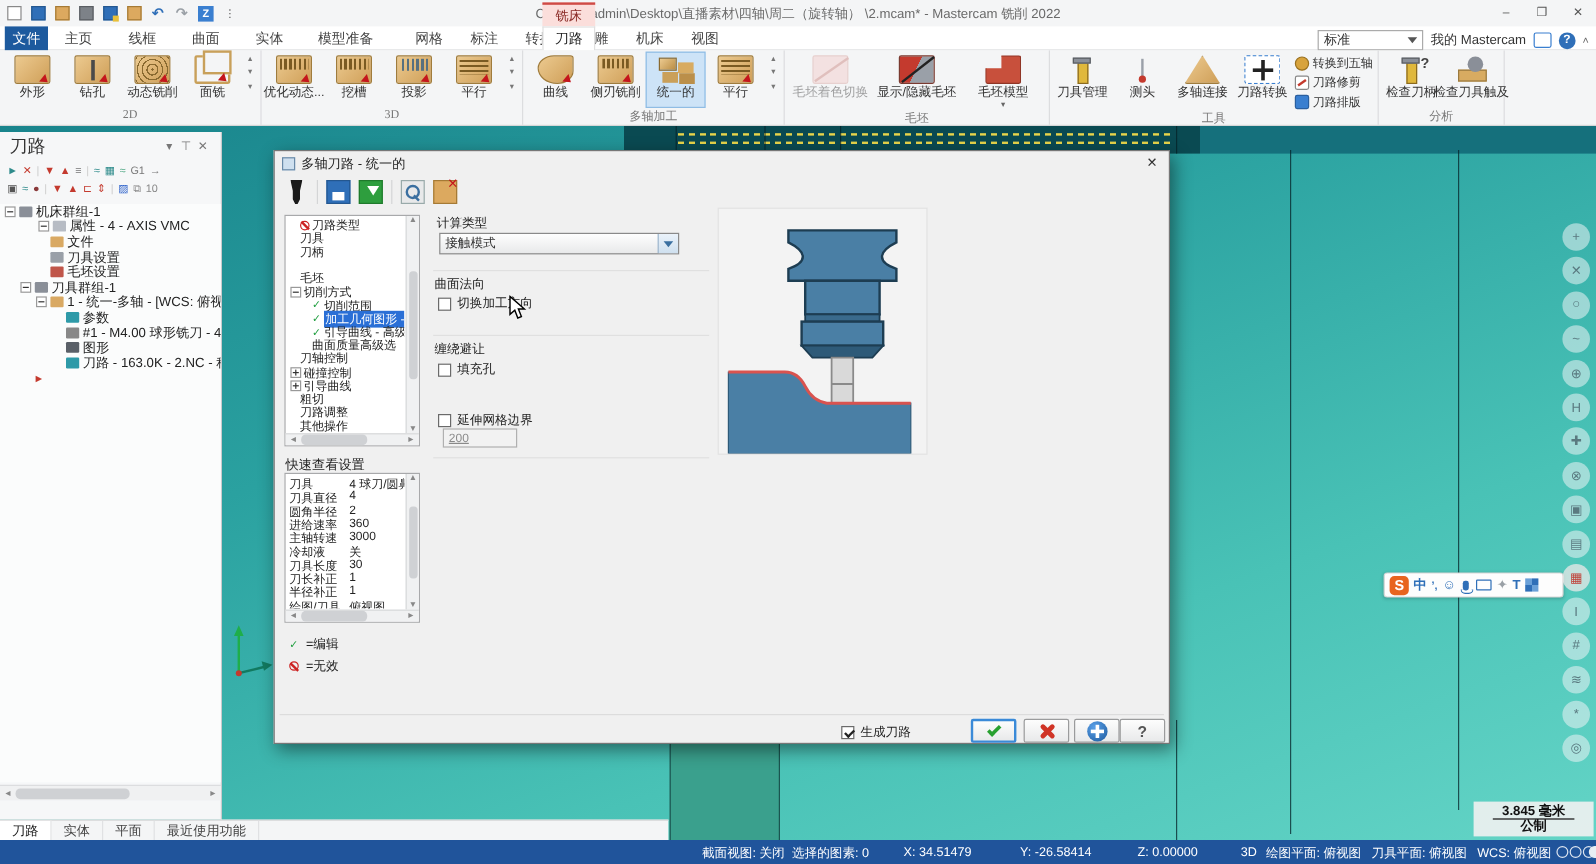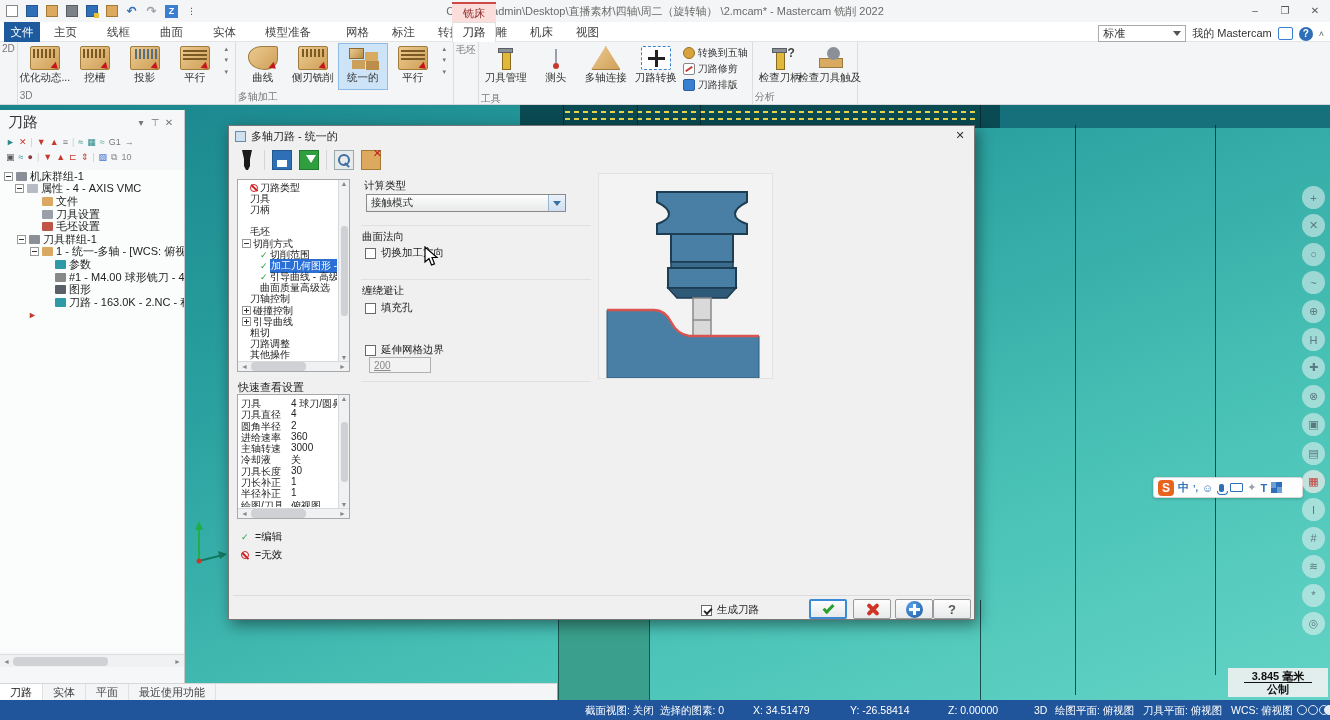--- a/index.html
+++ b/index.html
@@ -45,21 +45,21 @@
   .collapse { color:#666; font-size:9px; }
 
   
   #ribbon { position:absolute; left:0; top:42px; width:1330px; height:63px; background:#f4f5f6; border-bottom:1px solid #d6d7d8; display:flex; }
   .rib-group { position:relative; border-right:1px solid #dcdddf; display:flex; flex-direction:column; padding:1px 2px 0 2px; }
   .rib-btns { display:flex; flex:1; align-items:stretch; }
   .rib-btn { width:50px; display:flex; flex-direction:column; align-items:center; justify-content:flex-start; padding-top:2px; border:1px solid transparent; }
   .rib-btn.selected { background:#cde3f7; border:1px solid #8fbce4; }
   .rib-btn.disabled { opacity:.45; }
   .rib-lbl { font-size:10.5px; color:#333; text-align:center; line-height:11px; margin-top:2px; white-space:nowrap; }
-  .rib-glabel { height:14px; font-size:10px; color:#777; }
+  .rib-glabel { height:14px; text-align:center; font-size:10px; color:#777;font-family:Liberation Serif, serif; }
   .rib-spin { width:13px; display:flex; flex-direction:column; justify-content:space-around; align-items:center; color:#777; font-size:7px; padding-bottom:12px; }
   .rib-smalls { display:flex; flex-direction:column; justify-content:flex-start; gap:2px; padding:3px 2px 0 2px; }
   .rib-small { display:flex; align-items:center; gap:3px; font-size:10px; color:#333; white-space:nowrap; }
   .rsi { width:12px; height:12px; border-radius:2px; }
   .rsi-five { background:#d8a33c; border:1px solid #9a7120; border-radius:50%; }
   .rsi-trim { background:#fff; border:1px solid #888; position:relative; }
   .rsi-trim::after { content:""; position:absolute; left:1px; top:4px; width:8px; height:2px; background:#c43a2e; transform:rotate(-35deg); }
   .rsi-nest { background:#3a7fd0; border:1px solid #2a5f9f; }
 
   
@@ -296,75 +296,113 @@
       <span class="tri-down"></span>
     </div>
     <span id="mymc">我的 Mastercam</span>
     <span class="mini-ico"></span>
     <span class="help-circ">?</span>
     <span class="collapse">˄</span>
   </div>
 
   <div id="ribbon">
       <div class="rib-group">
-        <div class="rib-glabel">2D</div>
-      </div>
-      <div class="rib-group">
         <div class="rib-btns">
           <div class="rib-btn">
-            <div class="ri ri-opti-dynamic"></div>
-            <div class="rib-lbl">优化动态...</div>
-          </div>
-          <div class="rib-btn">
-            <div class="ri ri-pocket"></div>
-            <div class="rib-lbl">挖槽</div>
-          </div>
-          <div class="rib-btn">
-            <div class="ri ri-project"></div>
-            <div class="rib-lbl">投影</div>
-          </div>
-          <div class="rib-btn">
-            <div class="ri ri-parallel"></div>
-            <div class="rib-lbl">平行</div>
+            <div class="ri ri-contour"></div>
+            <div class="rib-lbl">外形</div>
+          </div>
+          <div class="rib-btn">
+            <div class="ri ri-drill"></div>
+            <div class="rib-lbl">钻孔</div>
+          </div>
+          <div class="rib-btn">
+            <div class="ri ri-dynamic-mill"></div>
+            <div class="rib-lbl">动态铣削</div>
+          </div>
+          <div class="rib-btn">
+            <div class="ri ri-face-mill"></div>
+            <div class="rib-lbl">面铣</div>
           </div>
           <div class="rib-spin">
             <span>▴</span>
             <span>▾</span>
             <span>▾</span>
           </div>
         </div>
-        <div class="rib-glabel">3D</div>
+        <div class="rib-glabel">2D</div>
       </div>
       <div class="rib-group">
         <div class="rib-btns">
           <div class="rib-btn">
-            <div class="ri ri-curve"></div>
-            <div class="rib-lbl">曲线</div>
-          </div>
-          <div class="rib-btn">
-            <div class="ri ri-swarf-mill"></div>
-            <div class="rib-lbl">侧刃铣削</div>
-          </div>
-          <div class="rib-btn selected">
-            <div class="ri ri-unified"></div>
-            <div class="rib-lbl">统一的</div>
-          </div>
-          <div class="rib-btn">
-            <div class="ri ri-parallel-multi"></div>
+            <div class="ri ri-opti-dynamic"></div>
+            <div class="rib-lbl">优化动态...</div>
+          </div>
+          <div class="rib-btn">
+            <div class="ri ri-pocket"></div>
+            <div class="rib-lbl">挖槽</div>
+          </div>
+          <div class="rib-btn">
+            <div class="ri ri-project"></div>
+            <div class="rib-lbl">投影</div>
+          </div>
+          <div class="rib-btn">
+            <div class="ri ri-parallel"></div>
             <div class="rib-lbl">平行</div>
           </div>
           <div class="rib-spin">
             <span>▴</span>
             <span>▾</span>
             <span>▾</span>
           </div>
         </div>
+        <div class="rib-glabel">3D</div>
+      </div>
+      <div class="rib-group">
+        <div class="rib-btns">
+          <div class="rib-btn">
+            <div class="ri ri-curve"></div>
+            <div class="rib-lbl">曲线</div>
+          </div>
+          <div class="rib-btn">
+            <div class="ri ri-swarf-mill"></div>
+            <div class="rib-lbl">侧刃铣削</div>
+          </div>
+          <div class="rib-btn selected">
+            <div class="ri ri-unified"></div>
+            <div class="rib-lbl">统一的</div>
+          </div>
+          <div class="rib-btn">
+            <div class="ri ri-parallel-multi"></div>
+            <div class="rib-lbl">平行</div>
+          </div>
+          <div class="rib-spin">
+            <span>▴</span>
+            <span>▾</span>
+            <span>▾</span>
+          </div>
+        </div>
         <div class="rib-glabel">多轴加工</div>
       </div>
       <div class="rib-group">
+        <div class="rib-btns">
+          <div class="rib-btn disabled" style="width: 72px;">
+            <div class="ri ri-stock-shade"></div>
+            <div class="rib-lbl">毛坯着色切换</div>
+          </div>
+          <div class="rib-btn" style="width: 72px;">
+            <div class="ri ri-stock-toggle"></div>
+            <div class="rib-lbl">显示/隐藏毛坯</div>
+          </div>
+          <div class="rib-btn" style="width: 72px;">
+            <div class="ri ri-stock-model"></div>
+            <div class="rib-lbl">毛坯模型</div>
+            <div style="font-size: 7px; color: rgb(102, 102, 102);">▾</div>
+          </div>
+        </div>
         <div class="rib-glabel">毛坯</div>
       </div>
       <div class="rib-group">
         <div class="rib-btns">
           <div class="rib-btn">
             <div class="ri ri-tool-manager">
               <i></i>
             </div>
             <div class="rib-lbl">刀具管理</div>
           </div>
@@ -478,21 +516,21 @@
         <span class="lp-ti" style="color: rgb(51, 102, 204);">▨</span>
         <span class="lp-ti" style="color: rgb(136, 136, 136);">⧉</span>
         <span class="lp-ti" style="color: rgb(136, 136, 136);">10</span>
       </div>
     <div id="lp-tree">
         <div class="trow" style="padding-left: 4px;">
           <span class="twisty"></span>
           <span class="tico" style="background: rgb(138, 143, 152);"></span>
           <span style="overflow: hidden;">机床群组-1</span>
         </div>
-        <div class="trow" style="padding-left: 15px;">
+        <div class="trow" style="padding-left: 32px;">
           <span class="twisty"></span>
           <span class="tico" style="background: rgb(183, 188, 196);"></span>
           <span style="overflow: hidden;">属性 - 4 - AXIS VMC</span>
         </div>
         <div class="trow" style="padding-left: 30px;">
           <span style="width: 11px; flex: 0 0 auto;"></span>
           <span class="tico" style="background: rgb(217, 169, 99);"></span>
           <span style="overflow: hidden;">文件</span>
         </div>
         <div class="trow" style="padding-left: 30px;">

